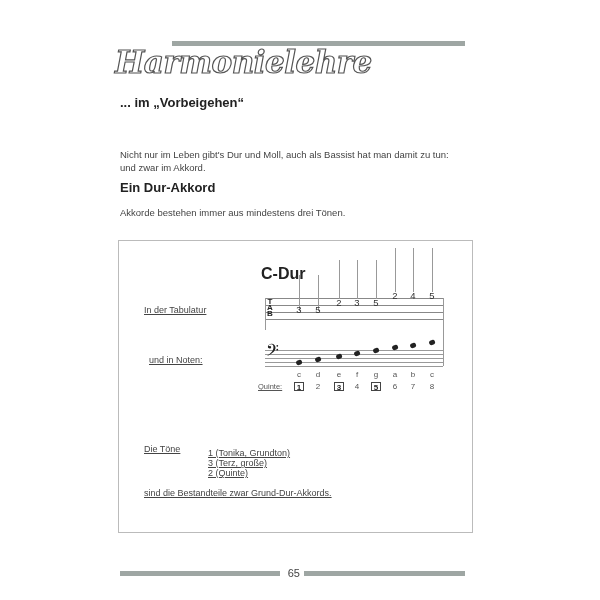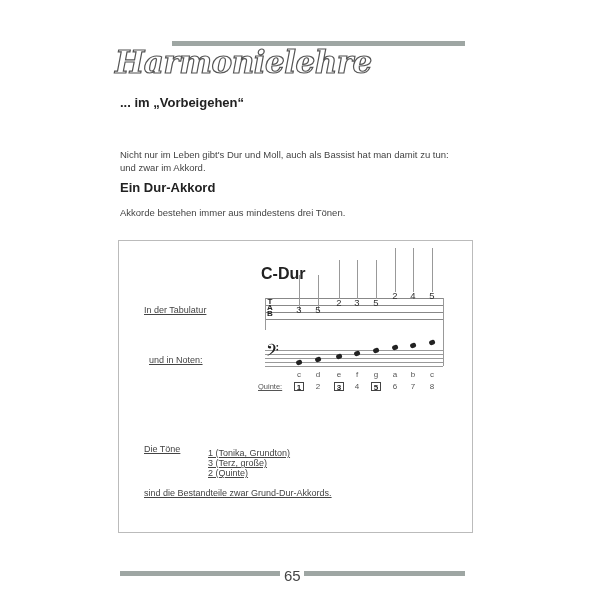--- a/index.html
+++ b/index.html
@@ -19,21 +19,21 @@
   .tab-line { height:1px; background:#888; left:265px; width:178px; }
   .staff-line { height:1px; background:#999; left:265px; width:178px; }
   .vline { width:1px; background:#999; }
   .fret { font-size:9.5px; color:#333; width:12px; text-align:center; margin-left:-6px; }
   .tab-clef { font-size:8px; font-weight:bold; line-height:6px; color:#222; text-align:center; width:8px; }
   .note { width:6px; height:4.5px; background:#222; border-radius:50%; transform:rotate(-20deg); margin-left:-3px; margin-top:-2px; }
   .note-name { font-size:8px; color:#555; width:12px; text-align:center; margin-left:-6px; }
   .num { font-size:8px; color:#555; width:10px; height:9px; line-height:9px; text-align:center; margin-left:-5px; box-sizing:border-box; }
   .num.boxed { border:1px solid #444; color:#222; font-weight:bold; }
   .footer-bar { height:5px; background:#9ea6a3; top:571px; }
-  .page-num { left:284px; top:567px; font-size:15px; color:#444; width:16px; text-align:left; }
+  .page-num { left:284px; top:567px; font-size:11px; color:#444; width:16px; text-align:right; }
 </style>
 </head>
 <body>
 
 <div class="abs header-bar"></div>
 <div class="abs title">Harmonielehre</div>
 <div class="abs subtitle">... im „Vorbeigehen“</div>
 
 <div class="abs para">Nicht nur im Leben gibt's Dur und Moll, auch als Bassist hat man damit zu tun: und zwar im Akkord.</div>
 <div class="abs h2">Ein Dur-Akkord</div>

